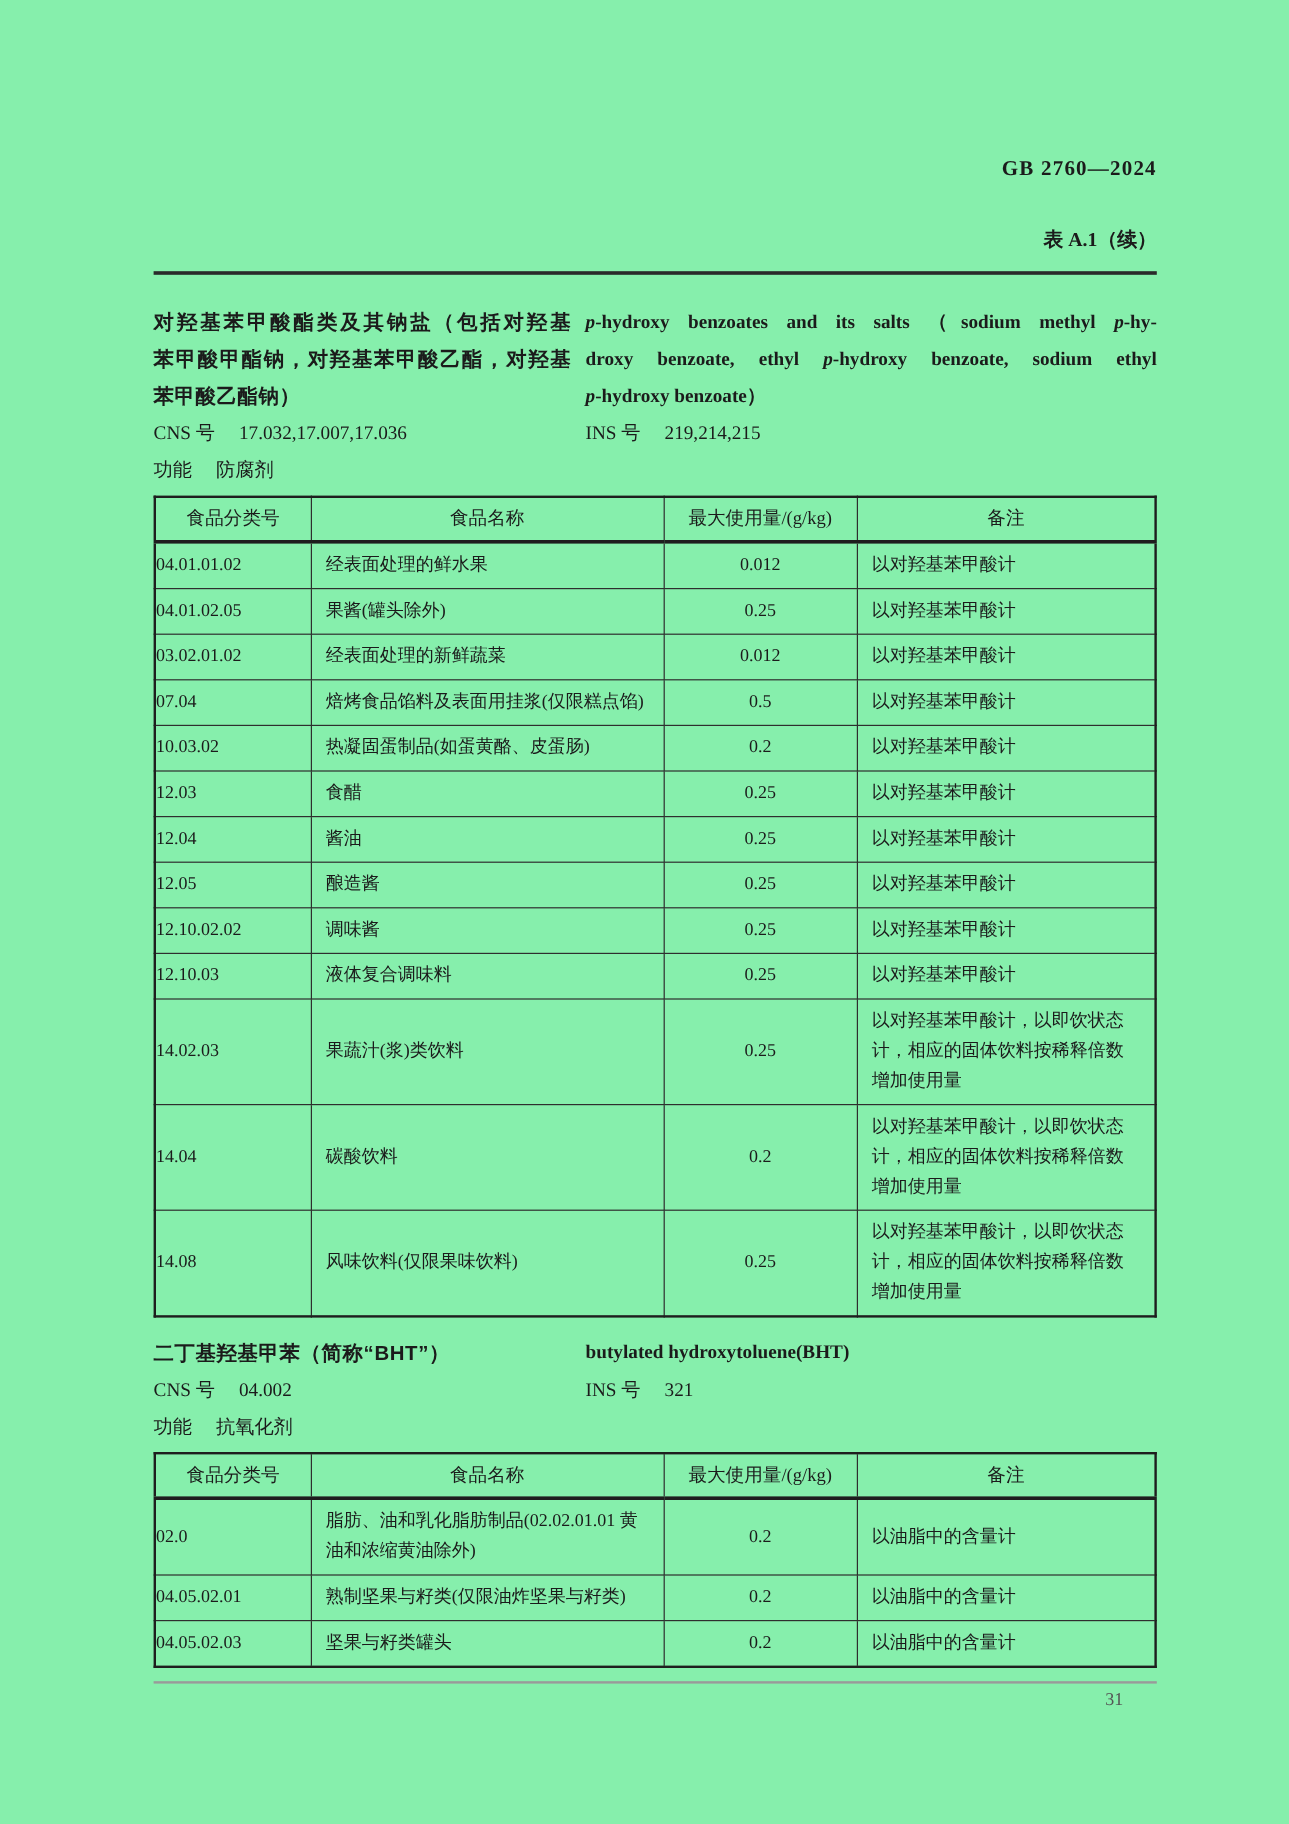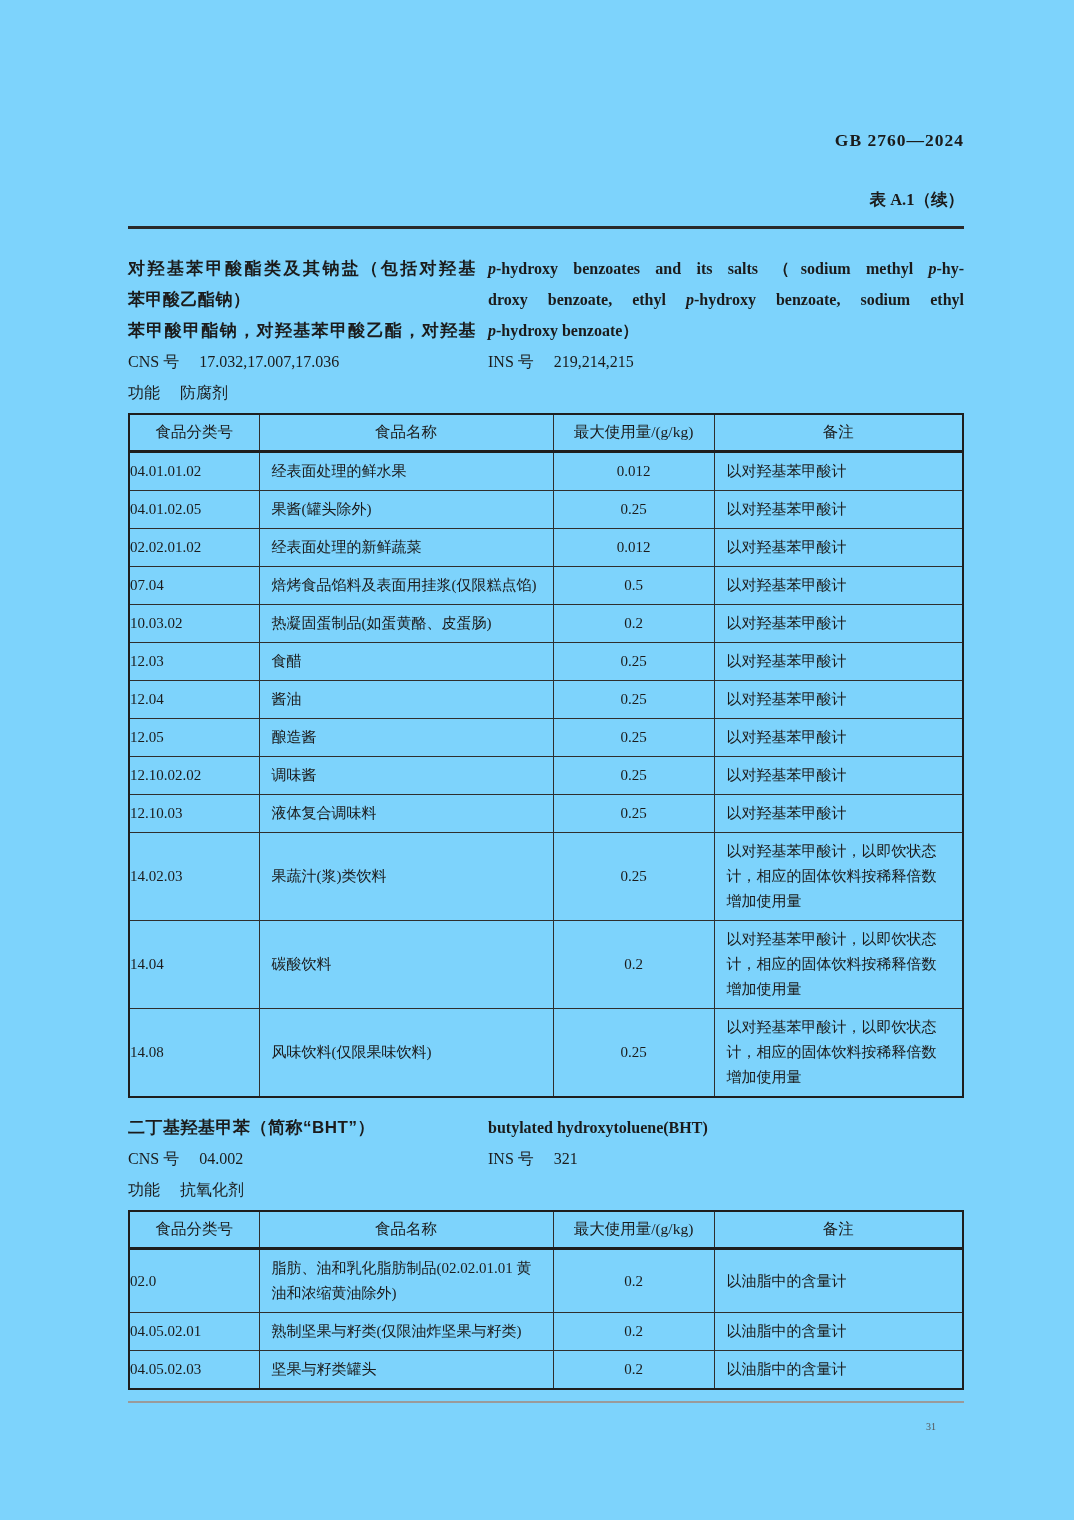--- a/index.html
+++ b/index.html
@@ -1,19 +1,19 @@
 <!DOCTYPE html>
 <html><head>
 <meta charset="utf-8">
 <style>
   html,body{margin:0;padding:0;background:#ffffff;}
   .page{
     position:relative;
     width:1074px;height:1520px;
-    background:#7dd3fc;
+    background:#86efac;
     color:#1b1b1b;
     font-family:"Liberation Serif","DejaVu Serif",serif;
     overflow:hidden;
   }
   .content{position:absolute;left:128px;top:0;width:836px;}
   .std-code{
     margin-top:130px;
     text-align:right;
     font-weight:700;
     font-size:17.5px;
@@ -70,43 +70,43 @@
     line-height:25px;
     padding:6px 12px;
     vertical-align:middle;
   }
   table.usage td.code{padding-left:0;}
   table.usage td.max{text-align:center;padding:6px 4px;}
   col.c1{width:130px;}col.c2{width:294px;}col.c3{width:161px;}col.c4{width:249px;}
   .sect2{margin-top:14px;}
   .rule-bottom{margin-top:11px;height:2px;background:#9a9a9a;}
   .page-number{
-    margin-top:18px;
+    margin-top:6px;
     text-align:right;
     padding-right:28px;
-    font-size:10px;
+    font-size:15px;
     color:#555555;
   }
 </style>
 </head>
 <body>
 
 <div class="page">
   <div class="content">
 
     <div class="std-code">GB 2760—2024</div>
     <div class="caption">表 A.1（续）</div>
     <div class="rule-top"></div>
 
     <section class="additive">
       <div class="head-cols">
         <div class="zh-col">
           <div class="zh-line jline">对羟基苯甲酸酯类及其钠盐（包括对羟基</div>
+          <div class="zh-line jline">苯甲酸甲酯钠，对羟基苯甲酸乙酯，对羟基</div>
           <div class="zh-line">苯甲酸乙酯钠）</div>
-          <div class="zh-line jline">苯甲酸甲酯钠，对羟基苯甲酸乙酯，对羟基</div>
         </div>
         <div class="en-col">
           <div class="en-line jline"><span class="seg-i">p</span><span>-hydroxy benzoates and its salts （sodium methyl </span><span class="seg-i">p</span><span>-hy-</span></div>
           <div class="en-line jline"><span>droxy benzoate, ethyl </span><span class="seg-i">p</span><span>-hydroxy benzoate, sodium ethyl</span></div>
           <div class="en-line"><span class="seg-i">p</span><span>-hydroxy benzoate）</span></div>
         </div>
       </div>
       <div class="meta">
         <div class="meta-left">
           <span class="meta-label">CNS 号</span><span class="meta-value">17.032,17.007,17.036</span>
@@ -142,21 +142,21 @@
               <td class="max">0.012</td>
               <td class="note">以对羟基苯甲酸计</td>
             </tr>
             <tr>
               <td class="code">04.01.02.05</td>
               <td class="name">果酱(罐头除外)</td>
               <td class="max">0.25</td>
               <td class="note">以对羟基苯甲酸计</td>
             </tr>
             <tr>
-              <td class="code">02.02.01.02</td>
+              <td class="code">03.02.01.02</td>
               <td class="name">经表面处理的新鲜蔬菜</td>
               <td class="max">0.012</td>
               <td class="note">以对羟基苯甲酸计</td>
             </tr>
             <tr>
               <td class="code">07.04</td>
               <td class="name">焙烤食品馅料及表面用挂浆(仅限糕点馅)</td>
               <td class="max">0.5</td>
               <td class="note">以对羟基苯甲酸计</td>
             </tr>

